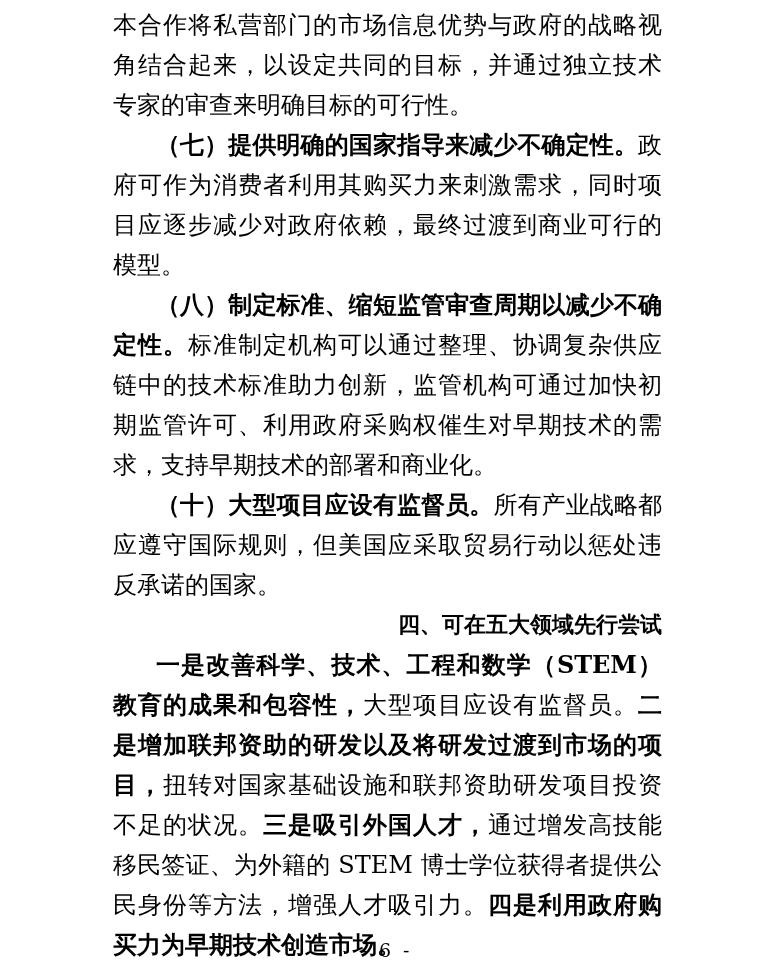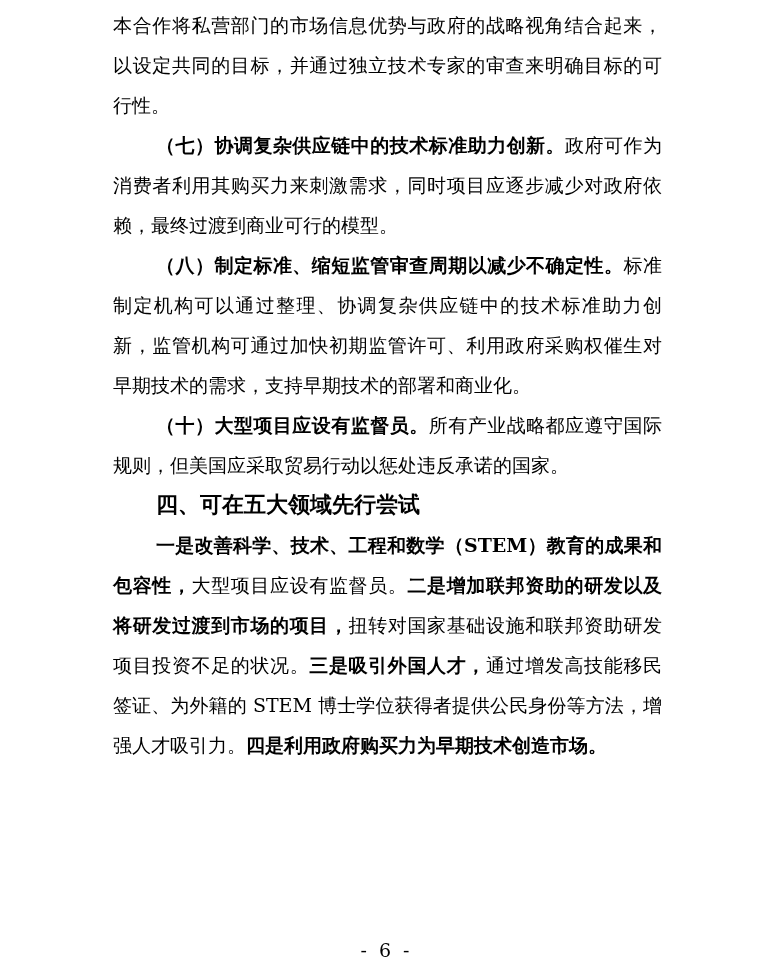--- a/index.html
+++ b/index.html
@@ -17,39 +17,40 @@
     overflow: hidden;
   }
   .content {
     position: absolute;
     left: 113px;
     top: 5px;
     width: 549px;
   }
   .para {
     margin: 0;
-    font-size: 19px;
+    font-size: 24px;
     line-height: 40px;
     text-align: justify;
     text-justify: inter-character;
     word-break: break-all;
   }
   .para.indent {
     text-indent: 43px;
   }
   .lead {
     font-weight: 700;
   }
   .heading {
     margin: 0;
     font-size: 22px;
     line-height: 40px;
     text-indent: 43px;
     font-family: "DejaVu Sans", "Liberation Sans", sans-serif;
     font-weight: 700;
+    text-align: right;
   }
   .footer {
     position: absolute;
     left: 0;
     right: 0;
     bottom: 3px;
     text-align: center;
     font-size: 19px;
     line-height: 22px;
     letter-spacing: 3px;
@@ -57,21 +58,21 @@
   }
 </style>
 </head>
 <body>
 
 <div class="page">
   <div class="content">
 
     <p class="para"><span>本合作将私营部门的市场信息优势与政府的战略视角结合起来，以设定共同的目标，并通过独立技术专家的审查来明确目标的可行性。</span></p>
 
-    <p class="para indent"><span class="lead">（七）协调复杂供应链中的技术标准助力创新。</span><span>政府可作为消费者利用其购买力来刺激需求，同时项目应逐步减少对政府依赖，最终过渡到商业可行的模型。</span></p>
+    <p class="para indent"><span class="lead">（七）提供明确的国家指导来减少不确定性。</span><span>政府可作为消费者利用其购买力来刺激需求，同时项目应逐步减少对政府依赖，最终过渡到商业可行的模型。</span></p>
 
     <p class="para indent"><span class="lead">（八）制定标准、缩短监管审查周期以减少不确定性。</span><span>标准制定机构可以通过整理、协调复杂供应链中的技术标准助力创新，监管机构可通过加快初期监管许可、利用政府采购权催生对早期技术的需求，支持早期技术的部署和商业化。</span></p>
 
 
     <p class="para indent"><span class="lead">（十）大型项目应设有监督员。</span><span>所有产业战略都应遵守国际规则，但美国应采取贸易行动以惩处违反承诺的国家。</span></p>
 
     <p class="heading"><span>四、可在五大领域先行尝试</span></p>
 
     <p class="para indent"><span class="lead">一是改善科学、技术、工程和数学（STEM）教育的成果和包容性，</span><span>大型项目应设有监督员。</span><span class="lead">二是增加联邦资助的研发以及将研发过渡到市场的项目，</span><span>扭转对国家基础设施和联邦资助研发项目投资不足的状况。</span><span class="lead">三是吸引外国人才，</span><span>通过增发高技能移民签证、为外籍的 STEM 博士学位获得者提供公民身份等方法，增强人才吸引力。</span><span class="lead">四是利用政府购买力为早期技术创造市场。</span></p>
 

